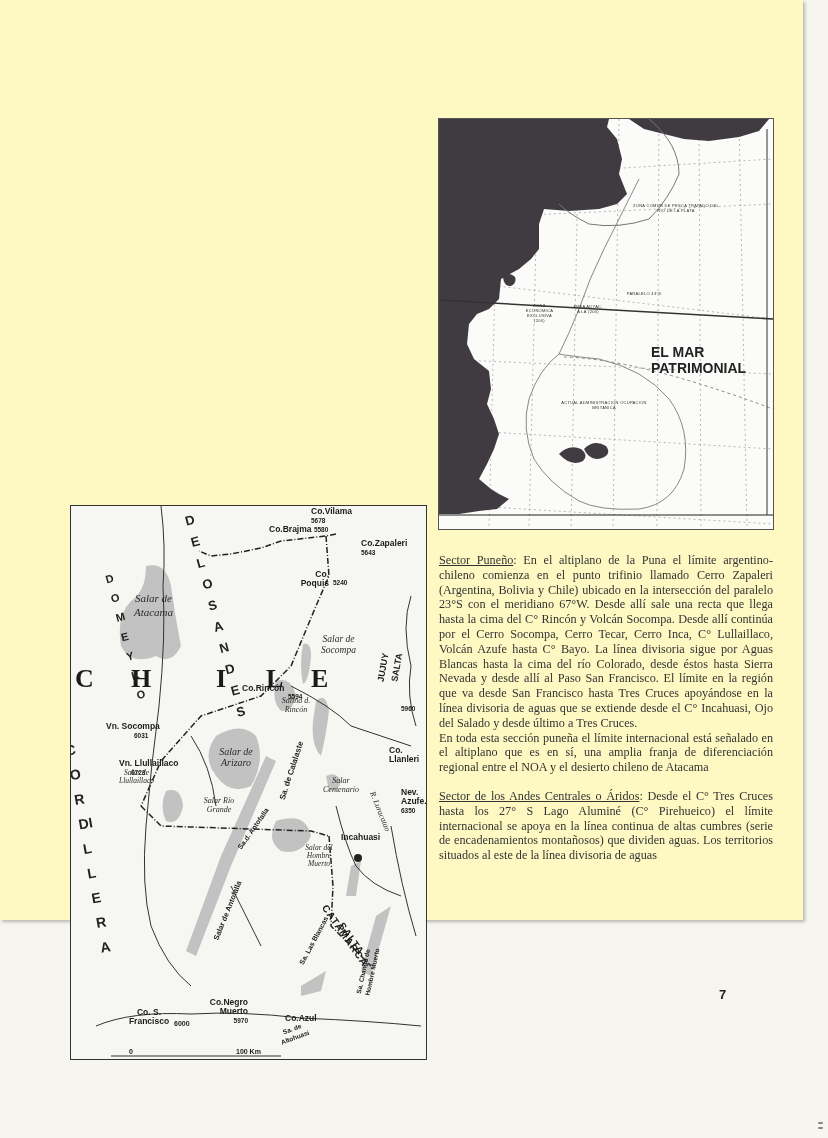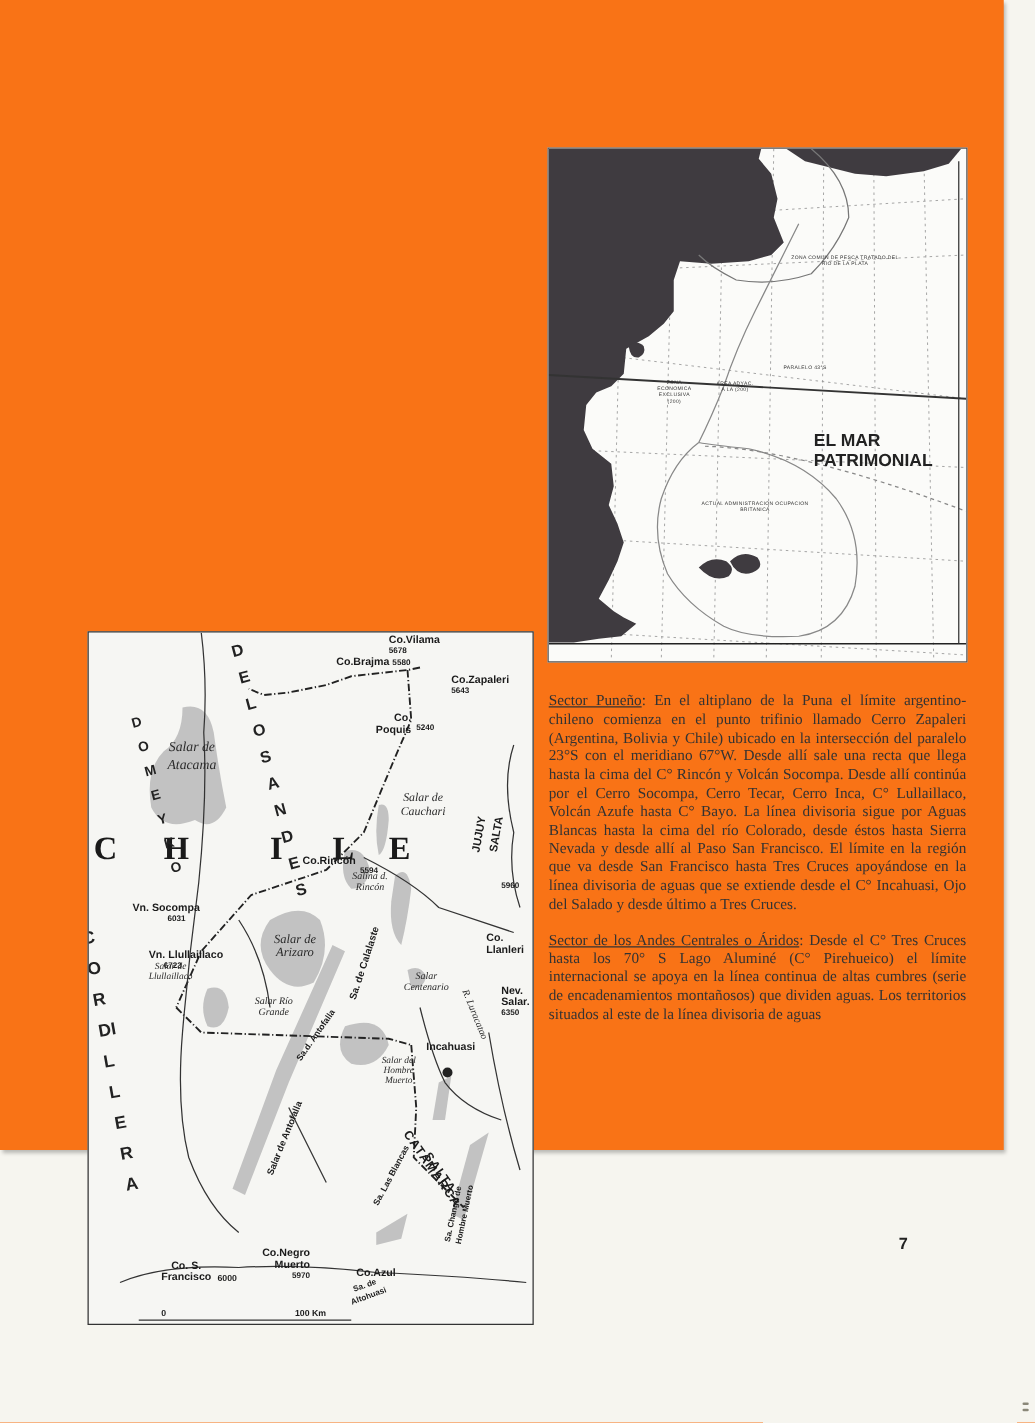--- a/index.html
+++ b/index.html
@@ -1,18 +1,18 @@
 <!DOCTYPE html>
 <html><head>
 <meta charset="utf-8">
 <style>
   html, body { margin:0; padding:0; }
   body { width:828px; height:1138px; background:#f6f5ef; position:relative; overflow:hidden;
          font-family:"Liberation Serif", "DejaVu Serif", serif; color:#2a2a2a; }
-  .page { position:absolute; left:0; top:0; width:803px; height:920px; background:#f97316;
+  .page { position:absolute; left:0; top:0; width:803px; height:920px; background:#fef9c3;
           box-shadow: 2px 2px 3px rgba(0,0,0,0.25); text-decoration: underline; }
   .ghost { position:absolute; left:88px; top:108px; width:700px; color:#d9d9d5; font-size:12.5px; line-height:18px;
            text-align:justify; opacity:0.55; }
   .ghost p { margin:0 0 14px 0; }
 
   
   .map-top { position:absolute; left:438px; top:118px; width:334px; height:410px; background:#fbfbf9;
              border:1px solid #555; overflow:hidden; }
   .map-top svg { position:absolute; left:0; top:0; }
   .map-label { position:absolute; font-family:"Liberation Sans", sans-serif; font-weight:bold; color:#222; }
@@ -145,31 +145,31 @@
     <div class="ml" style="left:198px;top:19px;"><span>Co.Brajma</span> <span style="font-size:6.5px;">5580</span></div>
     <div class="ml" style="left:245px;top:33px;margin-left:45px;"><span>Co.Zapaleri</span><span class="h">5643</span></div>
     <div class="ml" style="left:218px;top:64px;width:40px;white-space:normal;text-align:right;"><span>Co. Poquis</span></div>
     <div class="ml" style="left:262px;top:72px;font-size:6.5px;">5240</div>
     <div class="ml" style="left:171px;top:178px;">Co.Rincón</div>
     <div class="ml" style="left:217px;top:186px;font-size:6.5px;">5594</div>
     <div class="ml" style="left:35px;top:216px;"><span>Vn. Socompa</span><span class="h" style="padding-left:28px;">6031</span></div>
     <div class="ml" style="left:48px;top:253px;"><span>Vn. Llullaillaco</span><span class="h" style="padding-left:12px;">6723</span></div>
     <div class="ml" style="left:318px;top:240px;width:40px;white-space:normal;"><span>Co. Llanleri</span></div>
     <div class="ml" style="left:330px;top:198px;font-size:6.5px;">5960</div>
-    <div class="ml" style="left:330px;top:282px;width:30px;white-space:normal;"><span>Nev. Salar.</span><span class="h">6350</span></div>
+    <div class="ml" style="left:330px;top:282px;width:30px;white-space:normal;"><span>Nev. Azufe.</span><span class="h">6350</span></div>
     <div class="ml" style="left:270px;top:327px;">Incahuasi</div>
     <div class="ml" style="left:52px;top:1000px;"></div>
     <div class="ml" style="left:48px;top:502px;width:60px;white-space:normal;text-align:center;"><span>Co. S. Francisco</span></div>
     <div class="ml" style="left:103px;top:513px;font-size:7px;">6000</div>
     <div class="ml" style="left:127px;top:492px;width:50px;white-space:normal;text-align:right;"><span>Co.Negro Muerto</span><span class="h">5970</span></div>
     <div class="ml" style="left:214px;top:508px;">Co.Azul</div>
 
     
     <div class="mli" style="left:55px;top:85px;width:55px;font-size:11px;line-height:14px;">Salar de Atacama</div>
-    <div class="mli" style="left:245px;top:128px;width:45px;">Salar de Cauchari</div>
+    <div class="mli" style="left:245px;top:128px;width:45px;">Salar de Socompa</div>
     <div class="mli" style="left:205px;top:190px;width:40px;font-size:8px;line-height:9px;">Salina d. Rincón</div>
     <div class="mli" style="left:145px;top:240px;width:40px;font-size:10px;">Salar de Arizaro</div>
     <div class="mli" style="left:38px;top:263px;width:55px;font-size:7.5px;line-height:8px;">Salar de Llullaillaco</div>
     <div class="mli" style="left:128px;top:290px;width:40px;font-size:8px;line-height:9px;">Salar Río Grande</div>
     <div class="mli" style="left:250px;top:270px;width:40px;font-size:8px;line-height:9px;">Salar Centenario</div>
     <div class="mli" style="left:228px;top:338px;width:40px;font-size:7.5px;line-height:8px;">Salar del Hombre Muerto</div>
 
     
     <div class="ml" style="left:125px;top:400px;transform:rotate(-68deg);font-size:7.5px;">Salar de Antofalla</div>
     <div class="ml" style="left:190px;top:260px;transform:rotate(-72deg);font-size:8px;">Sa. de Calalaste</div>
@@ -185,21 +185,22 @@
     <div class="ml" style="left:262px;top:428px;transform:rotate(55deg);font-size:10px;letter-spacing:1px;">SALTA</div>
     <div class="ml" style="left:238px;top:425px;transform:rotate(55deg);font-size:10px;letter-spacing:1px;">CATAMARCA</div>
 
     
     <div class="ml" style="left:58px;top:541px;font-size:7px;">0</div>
     <div class="ml" style="left:165px;top:541px;font-size:7px;">100 Km</div>
   </div>
 
   <div class="article">
     <p><span class="u">Sector Puneño</span><span>: En el altiplano de la Puna el límite argentino-chileno comienza en el punto trifinio llamado Cerro Zapaleri (Argentina, Bolivia y Chile) ubicado en la intersección del paralelo 23°S con el meridiano 67°W. Desde allí sale una recta que llega hasta la cima del C° Rincón y Volcán Socompa. Desde allí continúa por el Cerro Socompa, Cerro Tecar, Cerro Inca, C° Lullaillaco, Volcán Azufe hasta C° Bayo. La línea divisoria sigue por Aguas Blancas hasta la cima del río Colorado, desde éstos hasta Sierra Nevada y desde allí al Paso San Francisco. El límite en la región que va desde San Francisco hasta Tres Cruces apoyándose en la línea divisoria de aguas que se extiende desde el C° Incahuasi, Ojo del Salado y desde último a Tres Cruces.</span></p>
+    <p>En toda esta sección puneña el límite internacional está señalado en el altiplano que es en sí, una amplia franja de diferenciación regional entre el NOA y el desierto chileno de Atacama</p>
     <div class="sp"></div>
-    <p><span class="u">Sector de los Andes Centrales o Áridos</span><span>: Desde el C° Tres Cruces hasta los 70° S Lago Aluminé (C° Pirehueico) el límite internacional se apoya en la línea continua de altas cumbres (serie de encadenamientos montañosos) que dividen aguas. Los territorios situados al este de la línea divisoria de aguas</span></p>
+    <p><span class="u">Sector de los Andes Centrales o Áridos</span><span>: Desde el C° Tres Cruces hasta los 27° S Lago Aluminé (C° Pirehueico) el límite internacional se apoya en la línea continua de altas cumbres (serie de encadenamientos montañosos) que dividen aguas. Los territorios situados al este de la línea divisoria de aguas</span></p>
   </div>
 
   <div class="pagenum">7</div>
 </div>
 
 <div class="staple" style="left:818px;top:1122px;width:5px;height:2px;"></div>
 <div class="staple" style="left:818px;top:1127px;width:5px;height:2px;"></div>
 
 </body></html>

